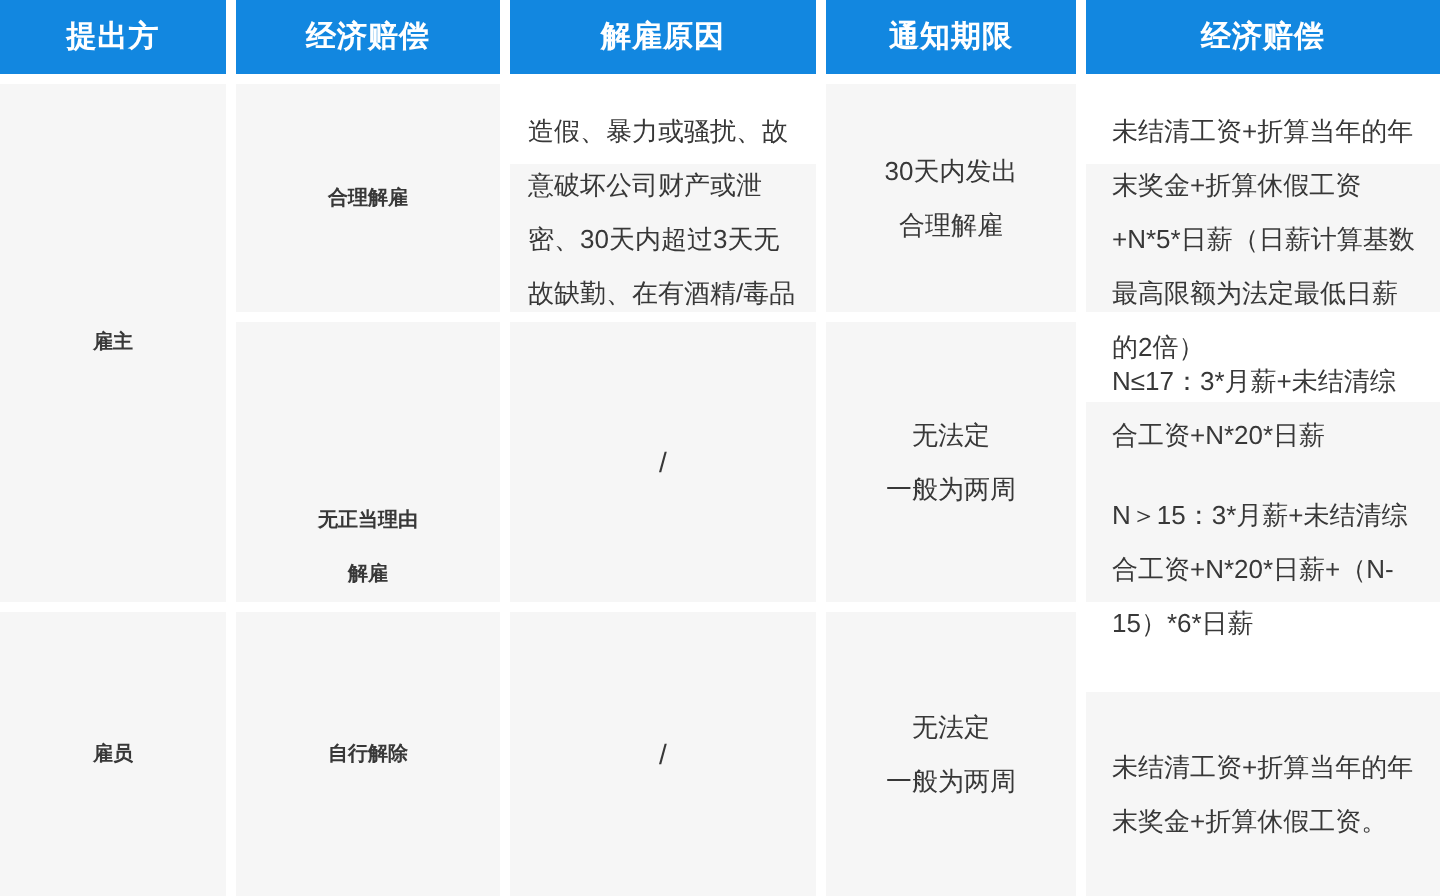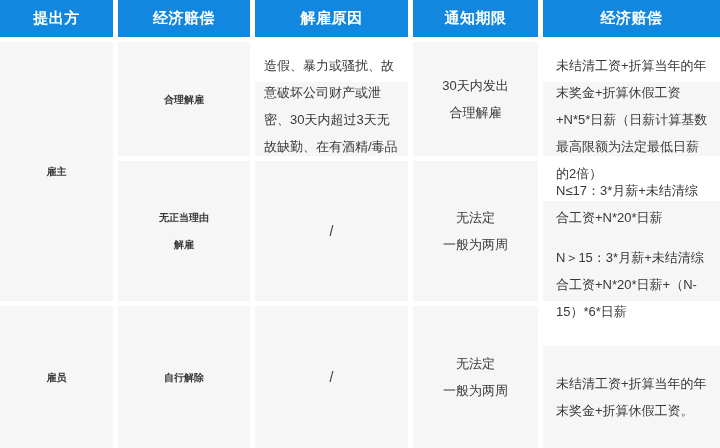--- a/index.html
+++ b/index.html
@@ -63,21 +63,21 @@
     <div class="para">造假、暴力或骚扰、故意破坏公司财产或泄密、30天内超过3天无故缺勤、在有酒精/毒品影响下工作等。</div>
   </div>
   <div class="cell" style="grid-column:4; grid-row:2;">
     <div>30天内发出</div>
     <div>合理解雇</div>
   </div>
   <div class="cell left pad-lg" style="grid-column:5; grid-row:2;">
     <div class="para">未结清工资+折算当年的年末奖金+折算休假工资+N*5*日薪（日薪计算基数最高限额为法定最低日薪的2倍）</div>
   </div>
 
-  <div class="cell bold" style="grid-column:2; grid-row:3;">
+  <div class="cell bold" style="grid-column:2; grid-row:3;justify-content:flex-end;">
     <div>无正当理由</div>
     <div>解雇</div>
   </div>
   <div class="cell" style="grid-column:3; grid-row:3;">
     <div class="slash">/</div>
   </div>
   <div class="cell" style="grid-column:4; grid-row:3;">
     <div>无法定</div>
     <div>一般为两周</div>
   </div>

